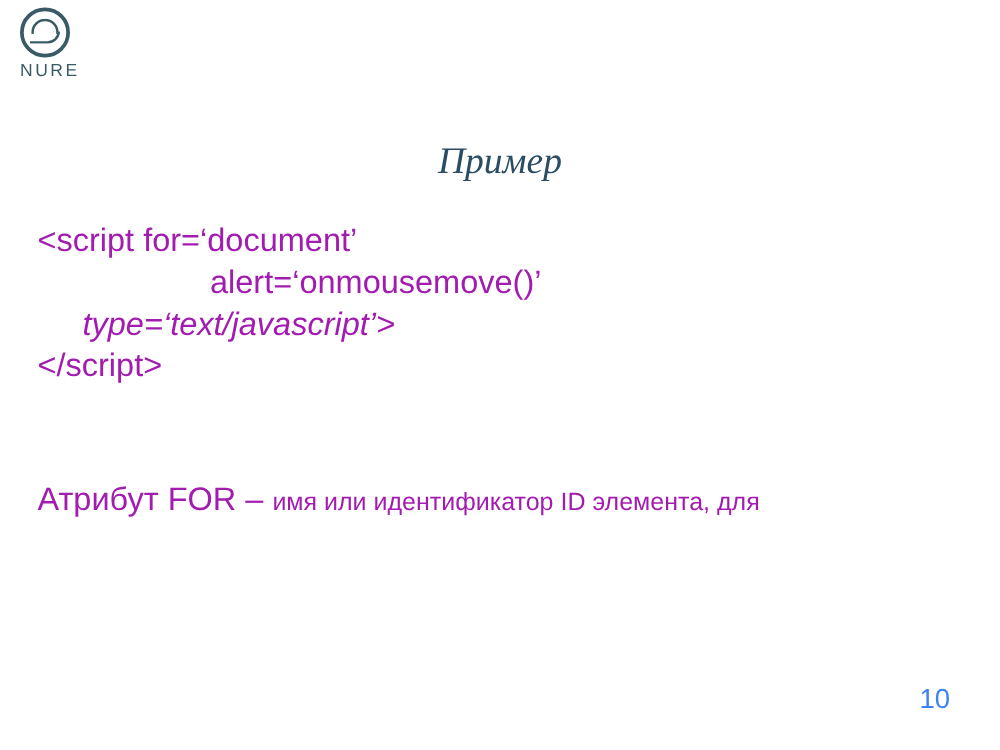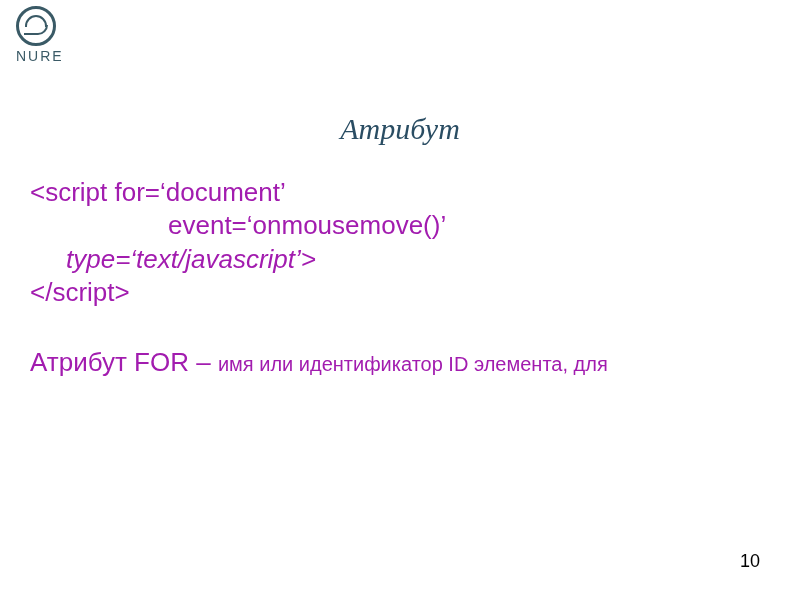--- a/index.html
+++ b/index.html
@@ -81,53 +81,53 @@
     color: #a21caf;
   }
   .indent-event {
     padding-left: 138px;
   }
   .indent-type {
     padding-left: 36px;
     font-style: italic;
   }
   .note {
-    margin-top: 37px;
+    margin-top: 74px;
   }
   .note-main {
     font-size: 26px;
   }
   .note-sub {
     font-size: 20px;
   }
   .note-cont {
     font-size: 20px;
     padding-left: 36px;
   }
   .pagenum {
     position: absolute;
     bottom: 28px;
     right: 40px;
-    font-size: 18px;
-    color: #000000;
+    font-size: 22px;
+    color: #3b82f6;
   }
 </style>
 </head>
 <body>
 
 <div class="logo">
   <div class="logo-mark"></div>
   <div class="logo-text">NURE</div>
 </div>
 
-<div class="title">Атрибут</div>
+<div class="title">Пример</div>
 
 <div class="body">
   <div>&lt;script  for=‘document’</div>
-  <div class="indent-event">event=‘onmousemove()’</div>
+  <div class="indent-event">alert=‘onmousemove()’</div>
   <div class="indent-type">type=‘text/javascript’&gt;</div>
   <div>&lt;/script&gt;</div>
 
   <div class="note">
     <div>
       <span class="note-main">Атрибут FOR – </span><span class="note-sub">имя или идентификатор ID элемента, для</span>
     </div>
   </div>
 </div>
 

